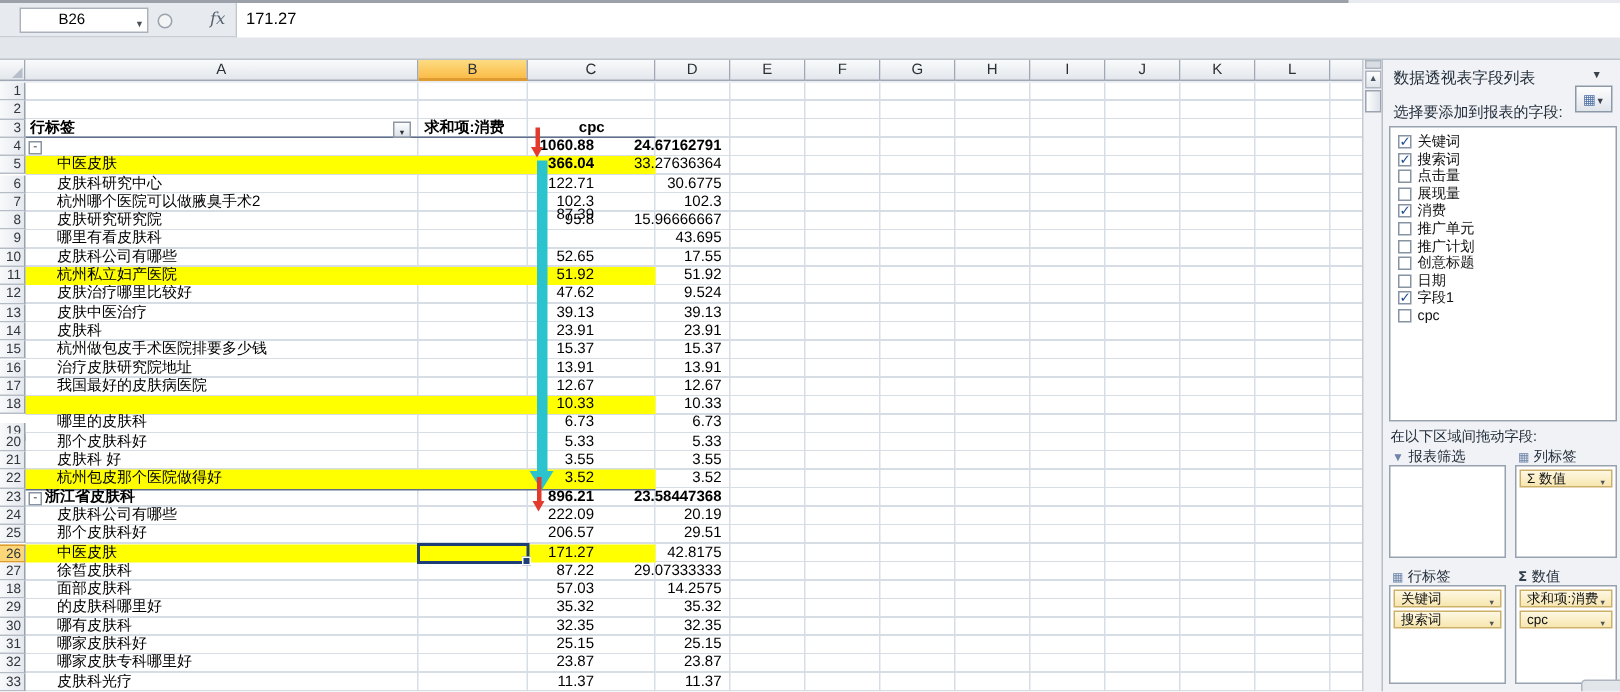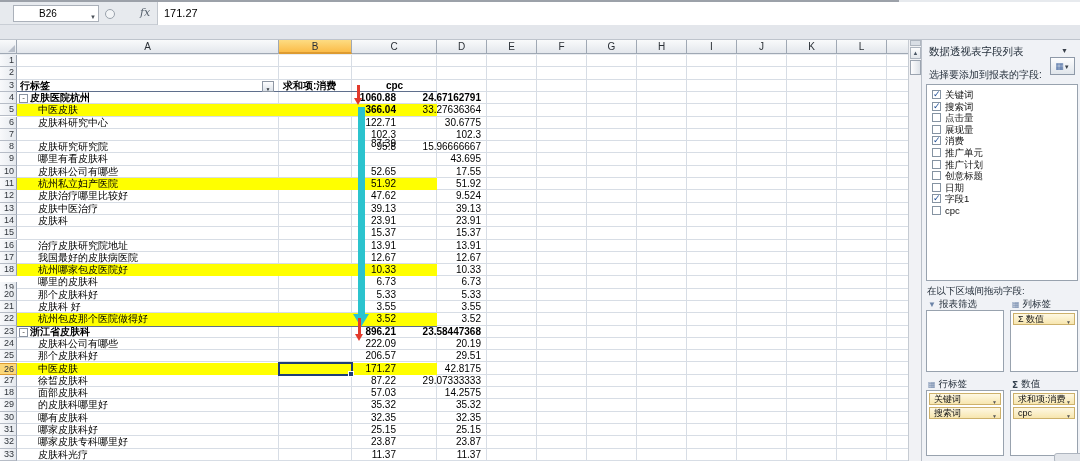--- a/index.html
+++ b/index.html
@@ -118,32 +118,32 @@
       <div class="pivotline" style="top: 270.6px;"></div>
       <div class="rowhdr" style="top: 0px; height: 12.3px;">1</div>
       <div class="rowhdr" style="top: 12.3px; height: 12.3px;">2</div>
       <div class="rowhdr" style="top: 24.6px; height: 12.3px;">3</div>
       <div class="cell b" style="left: 20px; top: 24.6px; width: 235px; overflow: hidden;">行标签</div>
       <div id="filterbtn" style="left: 262px; top: 25.6px;"><span>▼</span></div>
       <div class="cell b" style="left: 283px; top: 24.6px;">求和项:消费</div>
       <div class="cell b" style="left: 352px; top: 24.6px; width: 85px; text-align: center;">cpc</div>
       <div class="rowhdr" style="top: 36.9px; height: 12.3px;">4</div>
       <div class="minusbox" style="left: 19px; top: 38.9px;">-</div>
-      <div class="cell b" style="left: 30px; top: 36.9px; width: 235px; overflow: hidden;">皮肤医院杭州</div>
       <div class="cell num b" style="left: 280px; top: 36.9px; width: 68px;">1060.88</div>
       <div class="cell num b" style="left: 356px; top: 36.9px; width: 77px;">24.67162791</div>
       <div class="rowhdr" style="top: 49.2px; height: 12.3px;">5</div>
       <div class="cell" style="left: 38px; top: 49.2px; width: 235px; overflow: hidden;">中医皮肤</div>
       <div class="cell num" style="left: 280px; top: 49.2px; width: 68px; font-weight: bold;">366.04</div>
       <div class="cell num" style="left: 356px; top: 49.2px; width: 77px;">33.27636364</div>
       <div class="rowhdr" style="top: 61.5px; height: 12.3px;">6</div>
       <div class="cell" style="left: 38px; top: 61.5px; width: 235px; overflow: hidden;">皮肤科研究中心</div>
       <div class="cell num" style="left: 280px; top: 61.5px; width: 68px;">122.71</div>
       <div class="cell num" style="left: 356px; top: 61.5px; width: 77px;">30.6775</div>
       <div class="rowhdr" style="top: 73.8px; height: 12.3px;">7</div>
+      <div class="cell" style="left: 38px; top: 73.8px; width: 235px; overflow: hidden;">杭州哪个医院可以做腋臭手术2</div>
       <div class="cell num" style="left: 280px; top: 73.8px; width: 68px;">102.3</div>
       <div class="cell num" style="left: 356px; top: 73.8px; width: 77px;">102.3</div>
       <div class="rowhdr" style="top: 86.1px; height: 12.3px;">8</div>
       <div class="cell" style="left: 38px; top: 86.1px; width: 235px; overflow: hidden;">皮肤研究研究院</div>
       <div class="cell num" style="left: 280px; top: 86.1px; width: 68px;">95.8</div>
       <div class="cell num" style="left: 356px; top: 86.1px; width: 77px;">15.96666667</div>
       <div class="rowhdr" style="top: 98.4px; height: 12.3px;">9</div>
       <div class="cell" style="left: 38px; top: 98.4px; width: 235px; overflow: hidden;">哪里有看皮肤科</div>
       <div class="cell num" style="left: 280px; top: 83px; width: 68px;">87.39</div>
       <div class="cell num" style="left: 356px; top: 98.4px; width: 77px;">43.695</div>
@@ -161,32 +161,32 @@
       <div class="cell num" style="left: 356px; top: 135.3px; width: 77px;">9.524</div>
       <div class="rowhdr" style="top: 147.6px; height: 12.3px;">13</div>
       <div class="cell" style="left: 38px; top: 147.6px; width: 235px; overflow: hidden;">皮肤中医治疗</div>
       <div class="cell num" style="left: 280px; top: 147.6px; width: 68px;">39.13</div>
       <div class="cell num" style="left: 356px; top: 147.6px; width: 77px;">39.13</div>
       <div class="rowhdr" style="top: 159.9px; height: 12.3px;">14</div>
       <div class="cell" style="left: 38px; top: 159.9px; width: 235px; overflow: hidden;">皮肤科</div>
       <div class="cell num" style="left: 280px; top: 159.9px; width: 68px;">23.91</div>
       <div class="cell num" style="left: 356px; top: 159.9px; width: 77px;">23.91</div>
       <div class="rowhdr" style="top: 172.2px; height: 12.3px;">15</div>
+      <div class="cell" style="left: 38px; top: 172.2px; width: 235px; overflow: hidden;">杭州做包皮手术医院排要多少钱</div>
       <div class="cell num" style="left: 280px; top: 172.2px; width: 68px;">15.37</div>
       <div class="cell num" style="left: 356px; top: 172.2px; width: 77px;">15.37</div>
       <div class="rowhdr" style="top: 184.5px; height: 12.3px;">16</div>
       <div class="cell" style="left: 38px; top: 184.5px; width: 235px; overflow: hidden;">治疗皮肤研究院地址</div>
       <div class="cell num" style="left: 280px; top: 184.5px; width: 68px;">13.91</div>
       <div class="cell num" style="left: 356px; top: 184.5px; width: 77px;">13.91</div>
       <div class="rowhdr" style="top: 196.8px; height: 12.3px;">17</div>
       <div class="cell" style="left: 38px; top: 196.8px; width: 235px; overflow: hidden;">我国最好的皮肤病医院</div>
       <div class="cell num" style="left: 280px; top: 196.8px; width: 68px;">12.67</div>
       <div class="cell num" style="left: 356px; top: 196.8px; width: 77px;">12.67</div>
       <div class="rowhdr" style="top: 209.1px; height: 12.3px;">18</div>
-      <div class="cell" style="left: 38px; top: 209.1px; width: 235px; overflow: hidden;">杭州哪家包皮医院好</div>
       <div class="cell num" style="left: 280px; top: 209.1px; width: 68px;">10.33</div>
       <div class="cell num" style="left: 356px; top: 209.1px; width: 77px;">10.33</div>
       <div class="rowhdr" style="top: 227px; height: 12.3px;">19</div>
       <div class="cell" style="left: 38px; top: 221.4px; width: 235px; overflow: hidden;">哪里的皮肤科</div>
       <div class="cell num" style="left: 280px; top: 221.4px; width: 68px;">6.73</div>
       <div class="cell num" style="left: 356px; top: 221.4px; width: 77px;">6.73</div>
       <div class="rowhdr" style="top: 233.7px; height: 12.3px;">20</div>
       <div class="cell" style="left: 38px; top: 233.7px; width: 235px; overflow: hidden;">那个皮肤科好</div>
       <div class="cell num" style="left: 280px; top: 233.7px; width: 68px;">5.33</div>
       <div class="cell num" style="left: 356px; top: 233.7px; width: 77px;">5.33</div>

